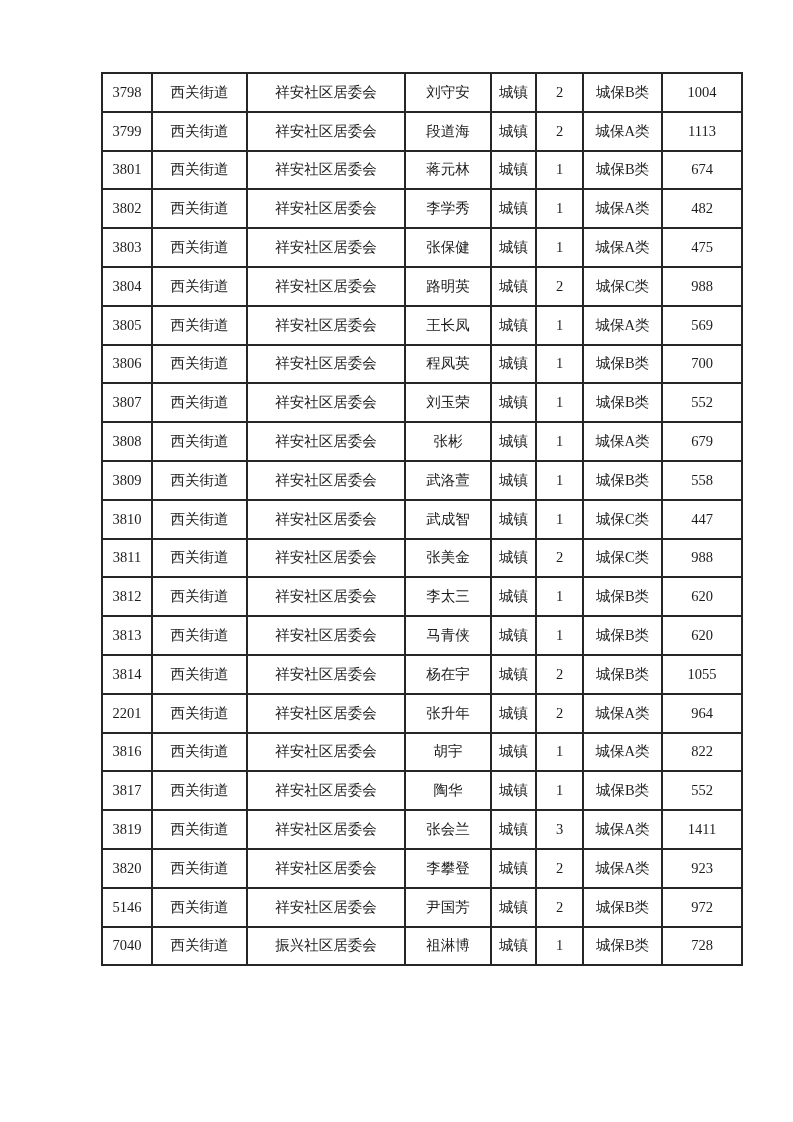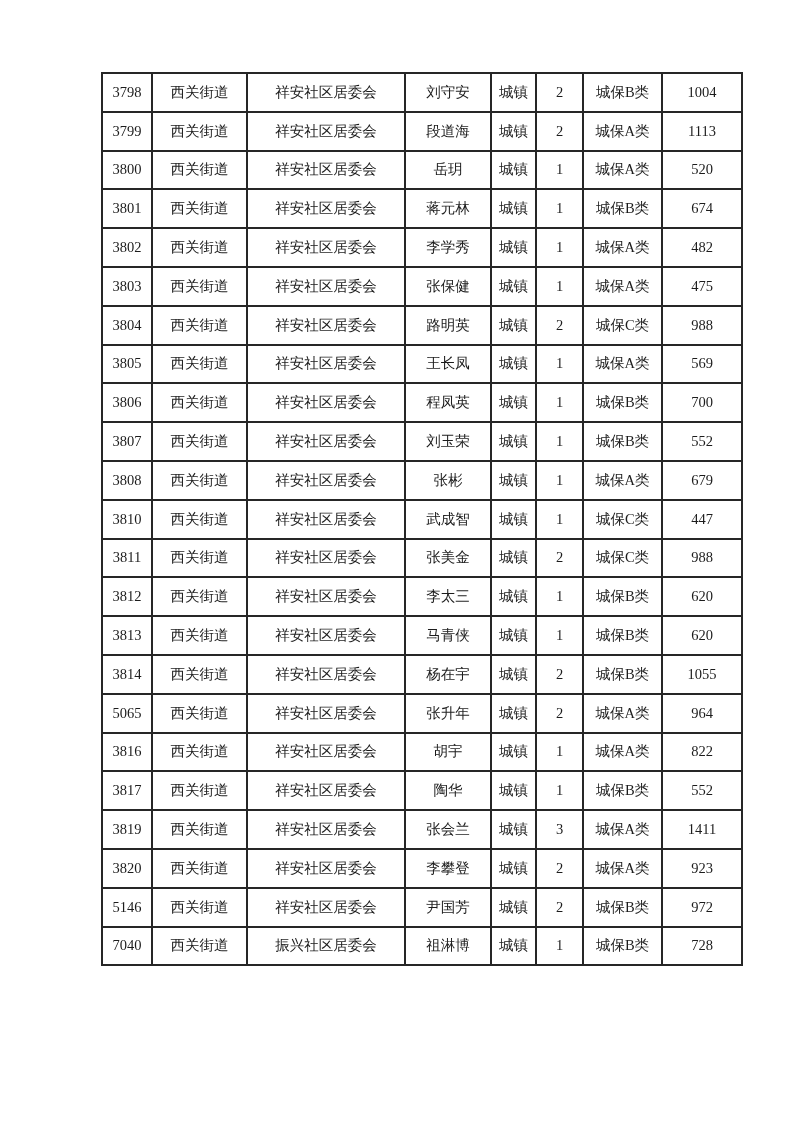--- a/index.html
+++ b/index.html
@@ -74,30 +74,20 @@
           <td>3799</td>
           <td>西关街道</td>
           <td>祥安社区居委会</td>
           <td>段道海</td>
           <td>城镇</td>
           <td>2</td>
           <td>城保A类</td>
           <td>1113</td>
         </tr>
         <tr>
-          <td>3800</td>
-          <td>西关街道</td>
-          <td>祥安社区居委会</td>
-          <td>岳玥</td>
-          <td>城镇</td>
-          <td>1</td>
-          <td>城保A类</td>
-          <td>520</td>
-        </tr>
-        <tr>
           <td>3801</td>
           <td>西关街道</td>
           <td>祥安社区居委会</td>
           <td>蒋元林</td>
           <td>城镇</td>
           <td>1</td>
           <td>城保B类</td>
           <td>674</td>
         </tr>
         <tr>
@@ -164,20 +154,30 @@
           <td>3808</td>
           <td>西关街道</td>
           <td>祥安社区居委会</td>
           <td>张彬</td>
           <td>城镇</td>
           <td>1</td>
           <td>城保A类</td>
           <td>679</td>
         </tr>
         <tr>
+          <td>3809</td>
+          <td>西关街道</td>
+          <td>祥安社区居委会</td>
+          <td>武洛萱</td>
+          <td>城镇</td>
+          <td>1</td>
+          <td>城保B类</td>
+          <td>558</td>
+        </tr>
+        <tr>
           <td>3810</td>
           <td>西关街道</td>
           <td>祥安社区居委会</td>
           <td>武成智</td>
           <td>城镇</td>
           <td>1</td>
           <td>城保C类</td>
           <td>447</td>
         </tr>
         <tr>
@@ -214,21 +214,21 @@
           <td>3814</td>
           <td>西关街道</td>
           <td>祥安社区居委会</td>
           <td>杨在宇</td>
           <td>城镇</td>
           <td>2</td>
           <td>城保B类</td>
           <td>1055</td>
         </tr>
         <tr>
-          <td>5065</td>
+          <td>2201</td>
           <td>西关街道</td>
           <td>祥安社区居委会</td>
           <td>张升年</td>
           <td>城镇</td>
           <td>2</td>
           <td>城保A类</td>
           <td>964</td>
         </tr>
         <tr>
           <td>3816</td>

